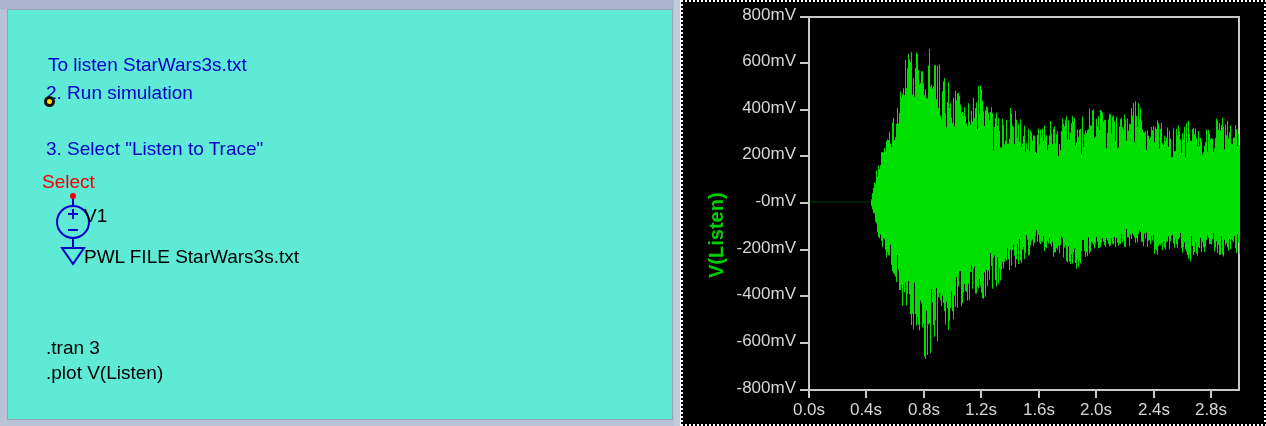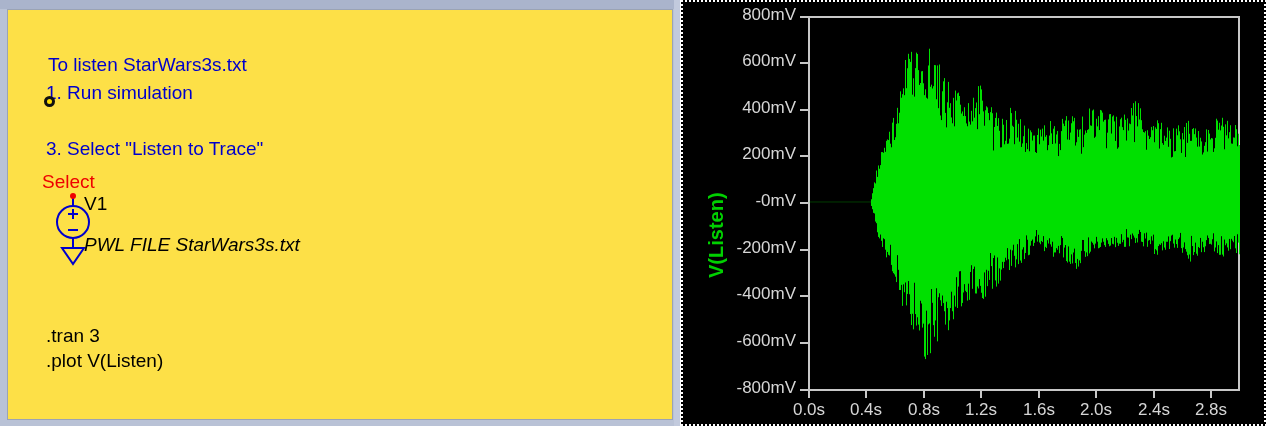--- a/index.html
+++ b/index.html
@@ -32,21 +32,21 @@
     position: absolute;
     left: 0; top: 0;
     width: 680px; height: 9px;
     background: #aab4cc;
   }
   #schematic-canvas {
     position: absolute;
     left: 7px; top: 9px;
     width: 666px;
     height: 411px;
-    background: #fde047;
+    background: #5eead4;
     border: 1px solid #9aa3b5;
     box-sizing: border-box;
     overflow: hidden;
   }
   #schematic-rightstrip {
     position: absolute;
     right: 0; top: 0;
     width: 6px; height: 426px;
     background: #c2cadd;
   }
@@ -57,20 +57,21 @@
     font-size: 19px;
     font-family: "Liberation Sans", sans-serif;
     white-space: nowrap;
   }
   .black-line {
     position: absolute;
     color: #000000;
     font-size: 19px;
     font-family: "Liberation Sans", sans-serif;
     white-space: nowrap;
+    margin-top: 12px;
   }
   #net-label-listen {
     position: absolute;
     color: #ee0000;
     font-size: 19px;
     white-space: nowrap;
   }
 
   
   #port-marker {
@@ -147,21 +148,21 @@
 
 <div id="app">
 
   <div id="schematic-pane">
     <div id="schematic-topstrip"></div>
     <div id="schematic-rightstrip"></div>
 
     <div id="schematic-canvas">
 
       <div class="note-line" style="left:40px; top:44px;">To listen StarWars3s.txt</div>
-      <div class="note-line" style="left:38px; top:72px;">1. Run simulation</div>
+      <div class="note-line" style="left:38px; top:72px;">2. Run simulation</div>
       <div class="note-line" style="left:38px; top:128px;">3. Select "Listen to Trace"</div>
 
       <div id="port-marker" style="left:36px; top:86px;"></div>
 
       <div id="net-label-listen" style="left:34px; top:161px;">Select</div>
 
       <svg id="source-symbol-svg" width="70" height="80" style="position:absolute; left:36px; top:182px;">
 
         <line x1="29" y1="4" x2="29" y2="14" stroke="#0000cc" stroke-width="2"></line>
         <circle cx="29" cy="4" r="3" fill="#ee0000"></circle>
@@ -172,21 +173,21 @@
         <line x1="29" y1="17" x2="29" y2="27" stroke="#0000cc" stroke-width="2"></line>
 
         <line x1="24" y1="38" x2="34" y2="38" stroke="#0000cc" stroke-width="2"></line>
 
         <line x1="29" y1="46" x2="29" y2="56" stroke="#0000cc" stroke-width="2"></line>
 
         <polygon points="18,56 40,56 29,72" fill="none" stroke="#0000cc" stroke-width="2"></polygon>
       </svg>
 
       <div class="black-line" style="left:76px; top:183px;">V1</div>
-      <div class="black-line" style="left:76px; top:224px;font-style:italic;">PWL FILE StarWars3s.txt</div>
+      <div class="black-line" style="left:76px; top:224px;">PWL FILE StarWars3s.txt</div>
 
       <div class="black-line" style="left:38px; top:315px;text-align:center;">.tran 3</div>
       <div class="black-line" style="left:38px; top:340px;">.plot V(Listen)</div>
     </div>
   </div>
 
   <div id="plot-pane">
     <div id="plot-area">
 
       <div class="axis-line" style="left:127px; top:16px; width:2px; height:375px;"></div>

